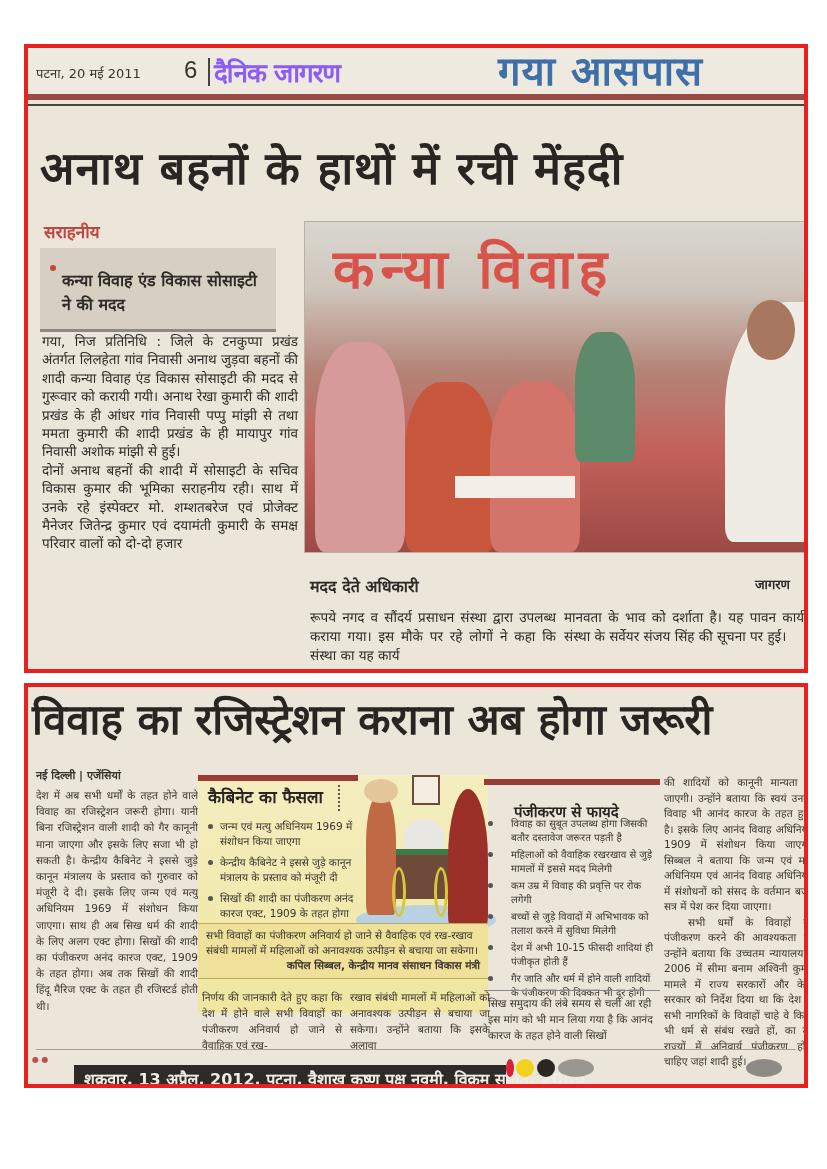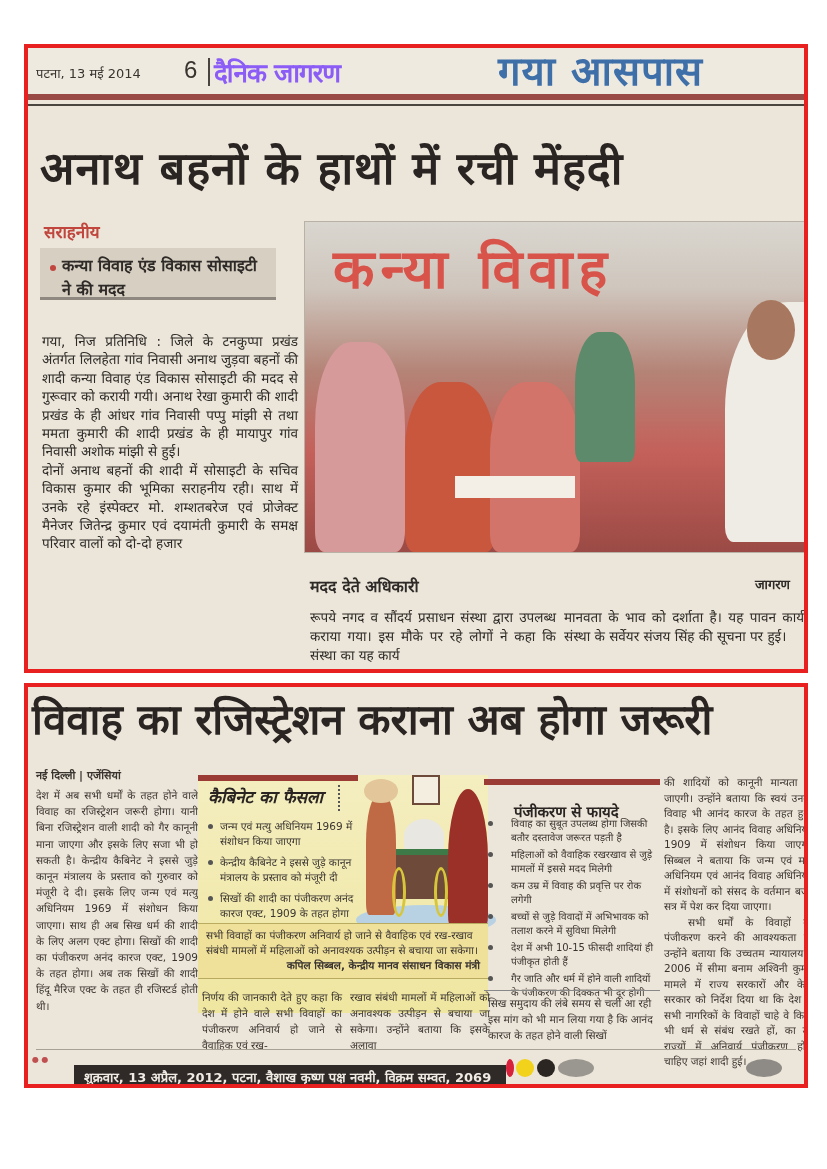--- a/index.html
+++ b/index.html
@@ -16,21 +16,21 @@
   .mast .pageno { position: absolute; left: 156px; top: 8px; font-size: 24px; color: #3a3430; font-family: "Liberation Sans", sans-serif; }
   .mast .paper { position: absolute; left: 186px; top: 6px; font-size: 26px; font-weight: bold; color: #8b5cf6; letter-spacing: -1px; }
   .mast .paper-bar { position: absolute; left: 180px; top: 10px; width: 2px; height: 28px; background: #4a4440; }
   .mast .section { position: absolute; left: 470px; top: -6px; font-size: 40px; font-weight: bold; color: #3e6fa8; letter-spacing: 1px; }
   .mast .rule-red { position: absolute; left: 0; right: 0; top: 46px; height: 6px; background: #9a4a44; }
   .mast .rule-dark { position: absolute; left: 0; right: 0; top: 56px; height: 2px; background: #4b4540; }
 
   .headline1 { position: absolute; left: 12px; top: 88px; font-size: 45px; font-weight: bold; color: #2a2522; letter-spacing: 1px; white-space: nowrap; }
 
   .kicker { position: absolute; left: 16px; top: 172px; font-size: 17px; font-weight: bold; color: #c0463e; }
-  .subhead { position: absolute; left: 12px; top: 200px; width: 236px; height: 52px; background: #d6cfc2; border-bottom: 3px solid #8e8880; padding: 6px 8px 0 22px; font-size: 16px; font-weight: bold; color: #2e2a27; line-height: 24px; }
+  .subhead { position: absolute; left: 12px; top: 200px; width: 236px; height: 84px; background: #d6cfc2; border-bottom: 3px solid #8e8880; padding: 21px 8px 0 22px; font-size: 16px; font-weight: bold; color: #2e2a27; line-height: 24px; }
   .subhead .bullet { position: absolute; left: 10px; top: 17px; width: 6px; height: 6px; background: #c0463e; border-radius: 50%; }
 
   .body-col { position: absolute; left: 14px; top: 284px; width: 256px; font-size: 13.5px; line-height: 18.4px; color: #2e2a27; text-align: justify; }
   .body-col p { margin-bottom: 0; }
 
   .photo { position: absolute; left: 276px; top: 173px; width: 592px; height: 332px; background: linear-gradient(180deg, #d9d6cf 0%, #cfc6bd 20%, #b48477 45%, #c4605a 70%, #9b4a45 100%); overflow: hidden; border: 1px solid #b9b1a6; }
   .photo .banner { position: absolute; left: 28px; top: 8px; font-size: 54px; font-weight: bold; color: #d9473e; letter-spacing: 6px; opacity: 0.9; }
   .photo .fig { position: absolute; border-radius: 40% 40% 10% 10%; }
   .photo .man { position: absolute; right: 30px; top: 80px; width: 140px; height: 240px; background: #efece6; border-radius: 45% 45% 6% 6%; }
   .photo .man-head { position: absolute; right: 100px; top: 78px; width: 48px; height: 60px; background: #a7785f; border-radius: 50%; }
@@ -44,21 +44,21 @@
   .col3 { left: 536px; width: 240px; }
 
   
   .headline2 { position: absolute; left: 4px; top: 2px; font-size: 42px; font-weight: bold; color: #2a2522; white-space: nowrap; letter-spacing: 0px; }
   .byline { position: absolute; left: 8px; top: 80px; font-size: 11px; font-weight: bold; color: #3a3430; }
   .lcol { position: absolute; left: 8px; top: 100px; width: 162px; font-size: 10.5px; line-height: 16.2px; color: #3a3430; text-align: justify; }
   .lcol .indent { display: block; text-indent: 24px; }
 
   .panel-cabinet { position: absolute; left: 170px; top: 88px; width: 290px; height: 238px; background: linear-gradient(180deg, #f4eec0 0%, #efe6a0 100%); }
   .cab-head { position: absolute; left: 0; top: 0; width: 160px; height: 6px; background: #9a3b35; }
-  .cab-title { position: absolute; left: 10px; top: 10px; font-size: 17px; font-weight: bold; color: #2a2522; font-style: italic; }
+  .cab-title { position: absolute; left: 10px; top: 10px; font-size: 17px; font-weight: bold; color: #2a2522; }
   .cab-title-rule { position: absolute; left: 140px; top: 10px; height: 26px; border-left: 2px dotted #555; }
   .cab-list { position: absolute; left: 10px; top: 44px; width: 150px; list-style: none; font-size: 10.5px; line-height: 15px; color: #3a3430; }
   .cab-list li { position: relative; padding-left: 12px; margin-bottom: 6px; }
   .cab-list li::before { content: ""; position: absolute; left: 0; top: 5px; width: 5px; height: 5px; border-radius: 50%; background: #555; }
 
   .cartoon { position: absolute; left: 168px; top: 0; width: 122px; height: 160px; }
   .cartoon .floor { position: absolute; left: -10px; bottom: 0; width: 140px; height: 30px; border-radius: 50%; background: #b8d2e4; }
   .cartoon .desk { position: absolute; left: 26px; top: 74px; width: 64px; height: 50px; background: #6e4a3a; border-top: 6px solid #3d7a48; }
   .cartoon .judge { position: absolute; left: 38px; top: 44px; width: 40px; height: 34px; background: #e9e7e1; border-radius: 50% 50% 20% 20%; }
   .cartoon .frame { position: absolute; left: 46px; top: 0; width: 28px; height: 30px; background: #f3eee0; border: 2px solid #6e4a3a; }
@@ -81,32 +81,32 @@
   .ben-title { position: absolute; left: 30px; top: 22px; font-size: 15px; font-weight: bold; color: #2a2522; }
   .ben-list { position: absolute; left: 4px; top: 38px; width: 172px; list-style: none; font-size: 10px; line-height: 14px; color: #3a3430; }
   .ben-list li { position: relative; padding-left: 23px; margin-bottom: 3px; }
   .ben-list li::before { content: ""; position: absolute; left: 0; top: 4px; width: 5px; height: 5px; border-radius: 50%; background: #555; }
   .ben-rule { position: absolute; left: 0; bottom: 0; width: 176px; height: 1px; background: #888; }
   .bcol { position: absolute; left: 460px; top: 308px; width: 170px; font-size: 10.5px; line-height: 16px; color: #3a3430; }
 
   .rcol { position: absolute; left: 636px; top: 88px; width: 150px; font-size: 10.5px; line-height: 15.5px; color: #3a3430; text-align: justify; }
   .rcol .indent { display: block; text-indent: 24px; }
 
-  .footer-bar { position: absolute; left: 46px; top: 378px; width: 432px; height: 22px; background: #2f2a27; color: #f0ece4; font-size: 13px; font-weight: bold; padding: 3px 0 0 10px; white-space: nowrap; }
+  .footer-bar { position: absolute; left: 46px; top: 378px; width: 432px; height: 22px; background: #2f2a27; color: #f0ece4; font-size: 16px; font-weight: bold; padding: 3px 0 0 10px; white-space: nowrap; }
   .dots { position: absolute; top: 372px; height: 20px; }
   .dot { position: absolute; top: 0; width: 18px; height: 18px; border-radius: 50%; }
   .reg-marks { position: absolute; left: 4px; top: 368px; font-size: 8px; color: #c05050; }
   .divider { position: absolute; left: 8px; right: 8px; top: 362px; height: 1px; background: #a8a095; }
 </style>
 </head>
 <body>
 
 <div class="clip clip1">
   <div class="mast">
-    <span class="dateline">पटना, 13 मई 2014</span>
+    <span class="dateline">पटना, 20 मई 2011</span>
     <span class="pageno">6</span>
     <span class="paper-bar"></span>
     <span class="paper">दैनिक जागरण</span>
     <span class="section">गया आसपास</span>
     <div class="rule-red"></div>
     <div class="rule-dark"></div>
   </div>
 
   <h1 class="headline1">अनाथ बहनों के हाथों में रची मेंहदी</h1>
 

